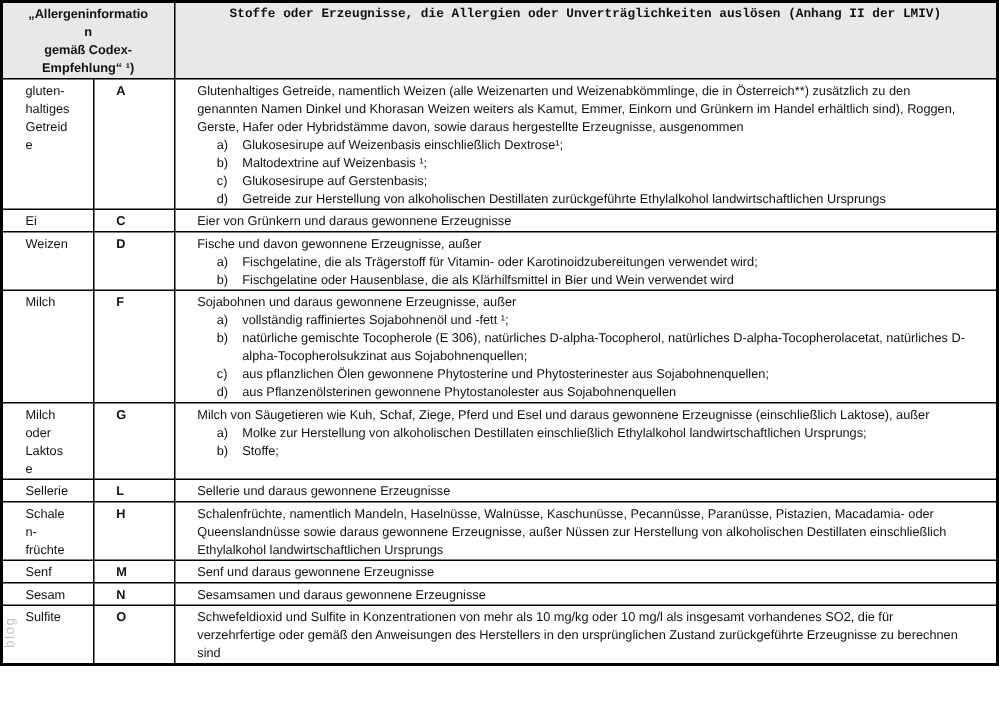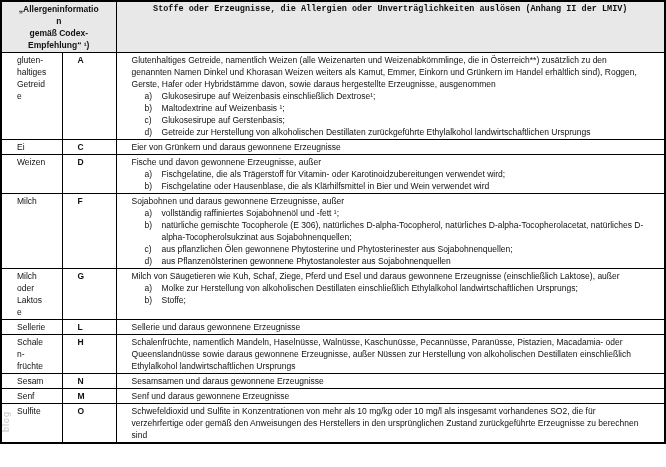--- a/index.html
+++ b/index.html
@@ -175,31 +175,31 @@
         </tr>
         <tr>
           <td class="name-cell">Schalen-
 früchte</td>
           <td class="code-cell">H</td>
           <td class="desc-cell">
             <div class="line">Schalenfrüchte, namentlich Mandeln, Haselnüsse, Walnüsse, Kaschunüsse, Pecannüsse, Paranüsse, Pistazien, Macadamia- oder Queenslandnüsse  sowie daraus gewonnene Erzeugnisse, außer Nüssen zur Herstellung von alkoholischen Destillaten einschließlich Ethylalkohol landwirtschaftlichen Ursprungs</div>
           </td>
         </tr>
         <tr>
+          <td class="name-cell">Senf</td>
+          <td class="code-cell">M</td>
+          <td class="desc-cell">
+            <div class="line">Senf und daraus gewonnene Erzeugnisse</div>
+          </td>
+        </tr>
+        <tr>
           <td class="name-cell">Sesam</td>
           <td class="code-cell">N</td>
           <td class="desc-cell">
             <div class="line">Sesamsamen und daraus gewonnene Erzeugnisse</div>
-          </td>
-        </tr>
-        <tr>
-          <td class="name-cell">Senf</td>
-          <td class="code-cell">M</td>
-          <td class="desc-cell">
-            <div class="line">Senf und daraus gewonnene Erzeugnisse</div>
           </td>
         </tr>
         <tr>
           <td class="name-cell">Sulfite</td>
           <td class="code-cell">O</td>
           <td class="desc-cell">
             <div class="line">Schwefeldioxid und Sulfite in Konzentrationen von mehr als 10 mg/kg oder 10 mg/l als insgesamt vorhandenes SO2, die für verzehrfertige oder gemäß den Anweisungen des Herstellers in den ursprünglichen Zustand zurückgeführte Erzeugnisse zu berechnen sind</div>
           </td>
         </tr>
       </tbody>

